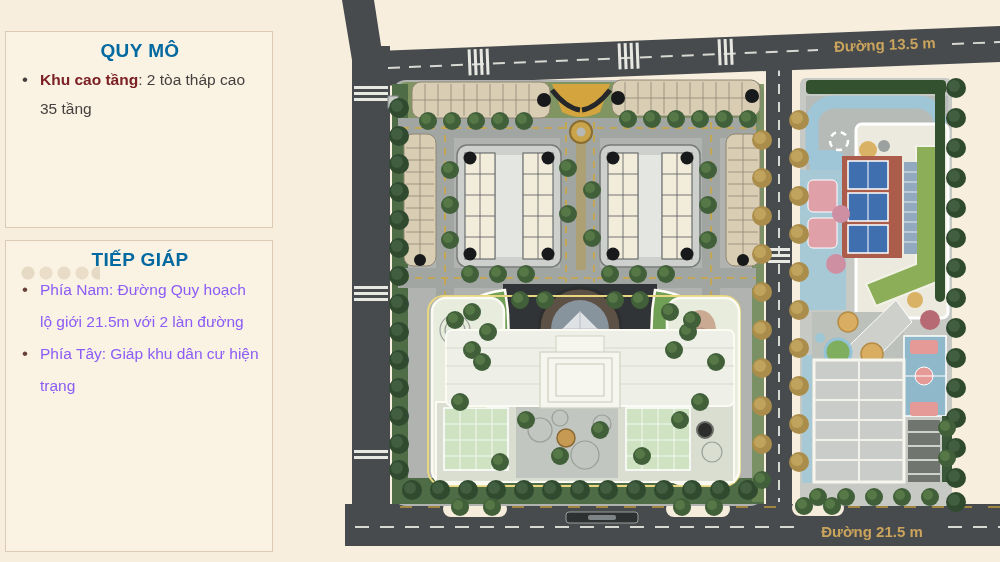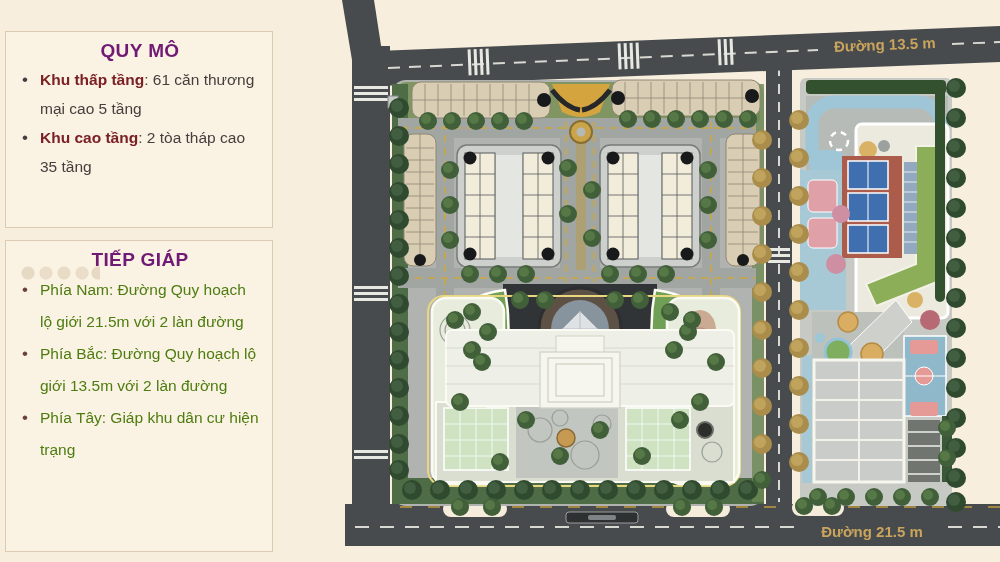--- a/index.html
+++ b/index.html
@@ -9,29 +9,29 @@
   }
   .map-svg{position:absolute;inset:0;}
   .panel{
     position:absolute;left:5px;width:268px;box-sizing:border-box;
     background:#faf2e2;border:1px solid #dccbb2;
     padding:6px 10px 4px 12px;z-index:5;
   }
   .panel-1{top:31px;height:197px;}
   .panel-2{top:240px;height:312px;}
   .panel-title{
-    text-align:center;font-size:19px;font-weight:bold;color:#701a75;
+    text-align:center;font-size:19px;font-weight:bold;color:#0369a1;
     letter-spacing:.4px;margin:2px 0 3px 0;
   }
   .panel ul{list-style:none;margin:0;padding:0;}
   .panel li{
     position:relative;padding-left:22px;font-size:15.5px;
   }
   .panel-1 li{line-height:29px;color:#45403f;}
-  .panel-2 li{line-height:32px;color:#4d7c0f;}
+  .panel-2 li{line-height:32px;color:#8b5cf6;}
   .panel li::before{
     content:"\2022";position:absolute;left:4px;top:0;
     font-size:17px;
   }
   .panel-1 li::before{color:#45403f;}
   .panel-2 li::before{color:#6a423c;}
   .lead{font-weight:bold;color:#7b2125;}
   .watermark{
     position:absolute;left:14px;top:24px;width:80px;height:16px;z-index:0;
     background:
@@ -476,28 +476,26 @@
         <use href="#treeG" x="682" y="507"></use>
         <use href="#treeG" x="714" y="507"></use>
       <use href="#treeG" x="804" y="506"></use>
         <use href="#treeG" x="832" y="506"></use>
     </g>
   </svg>
 
   <div class="panel panel-1">
     <div class="panel-title">QUY MÔ</div>
     <ul>
-      <li><span class="lead">Khu thấp tầng</span><span>: 61 căn thương mại cao 5 tầng</span></li>
       <li><span class="lead">Khu cao tầng</span><span>: 2 tòa tháp cao 35 tầng</span></li>
     </ul>
   </div>
 
   <div class="panel panel-2">
     <div class="watermark"></div>
     <div class="panel-title">TIẾP GIÁP</div>
     <ul>
       <li><span>Phía Nam: Đường Quy hoạch lộ giới 21.5m với 2 làn đường</span></li>
-      <li><span>Phía Bắc: Đường Quy hoạch lộ giới 13.5m với 2 làn đường</span></li>
       <li><span>Phía Tây: Giáp khu dân cư hiện trạng</span></li>
     </ul>
   </div>
 
 </div>
 
 </body></html>

